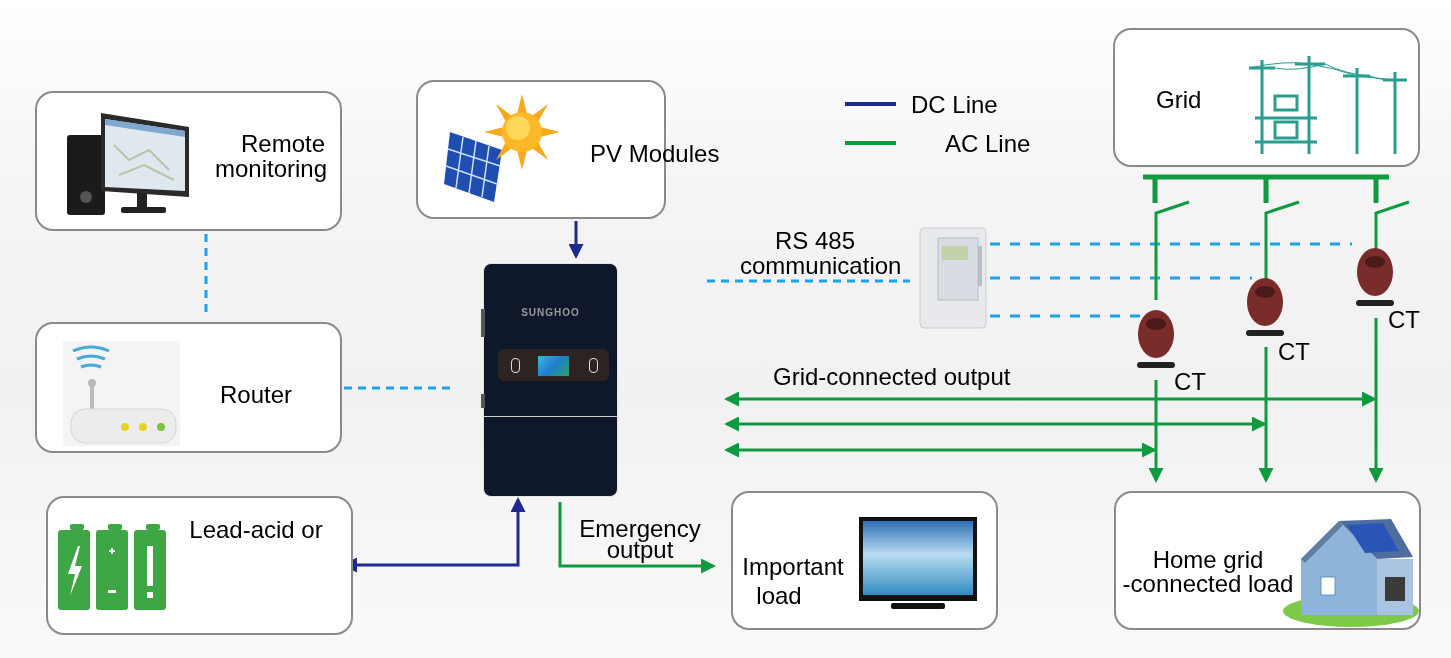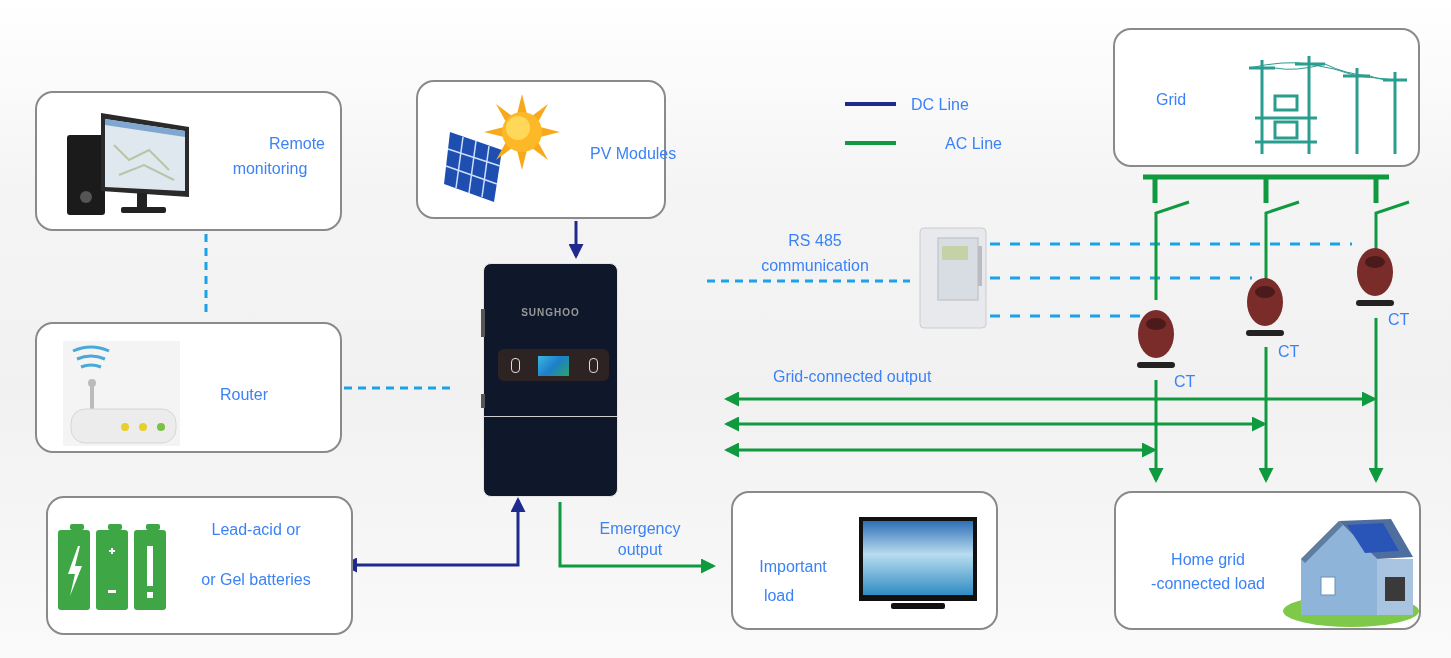--- a/index.html
+++ b/index.html
@@ -1,20 +1,20 @@
 <!DOCTYPE html>
 <html><head>
 <meta charset="utf-8">
 <style>
   html,body{margin:0;padding:0;}
   body{width:1451px;height:658px;position:relative;overflow:hidden;
        background:linear-gradient(180deg,#ffffff 0%,#f4f4f5 30%,#f1f1f2 60%,#fafafa 100%);
        font-family:"Liberation Sans",sans-serif;color:#1a1a1a;}
   .box{position:absolute;border:2px solid #8a8a8a;border-radius:18px;background:#fff;box-sizing:border-box;}
-  .lbl{position:absolute;font-size:16px;line-height:25px;text-align:center;color:#3b82f6;white-space:nowrap;}
+  .lbl{position:absolute;font-size:24px;line-height:25px;text-align:center;color:#000000;white-space:nowrap;}
   svg.wires{position:absolute;left:0;top:0;}
   .icon{position:absolute;}
 </style>
 </head>
 <body>
 
 <svg class="wires" width="1451" height="658">
   <defs>
     <marker id="arrDC" viewBox="0 0 10 10" refX="8" refY="5" markerWidth="5" markerHeight="5" orient="auto-start-reverse">
       <path d="M0,0 L10,5 L0,10 z" fill="#1f2a8f"></path>
@@ -130,21 +130,20 @@
       <rect x="78" y="6" width="32" height="80" rx="3"></rect>
     </g>
     <polygon points="22,22 12,50 19,50 14,72 26,42 19,42 24,22" fill="#fff"></polygon>
     <rect x="53" y="26" width="6" height="2" fill="#fff"></rect>
       <rect x="55" y="24" width="2" height="6" fill="#fff"></rect>
     <rect x="52" y="66" width="8" height="3" fill="#fff"></rect>
     <rect x="91" y="22" width="6" height="40" fill="#fff"></rect>
     <rect x="91" y="68" width="6" height="6" fill="#fff"></rect>
   </svg>
   <div class="lbl" style="left:119px;top:19px;width:178px;">Lead-acid or</div>
-  <div class="lbl" style="left:119px;top:69px;width:178px;">or Gel batteries</div>
 </div>
 
 <div style="position:absolute;left:483px;top:263px;width:135px;height:234px;background:#0f172a;border-radius:8px;border:1px solid #e4e4e4;box-sizing:border-box;">
   <div style="position:absolute;left:0;top:43px;width:100%;text-align:center;font-size:10px;font-weight:bold;letter-spacing:1px;color:#999;">SUNGHOO</div>
   <div style="position:absolute;left:14px;top:85px;width:111px;height:32px;background:#2d2323;border-radius:6px;">
     <div style="position:absolute;left:13px;top:9px;width:7px;height:13px;border:1px solid #ddd;border-radius:4px;"></div>
     <div style="position:absolute;left:40px;top:7px;width:31px;height:20px;background:linear-gradient(135deg,#3ab7e0,#1d7fc9 50%,#2aa36b);"></div>
     <div style="position:absolute;left:91px;top:9px;width:7px;height:13px;border:1px solid #ddd;border-radius:4px;"></div>
   </div>
   <div style="position:absolute;left:0;top:152px;width:100%;height:1px;background:#cfcfcf;"></div>

